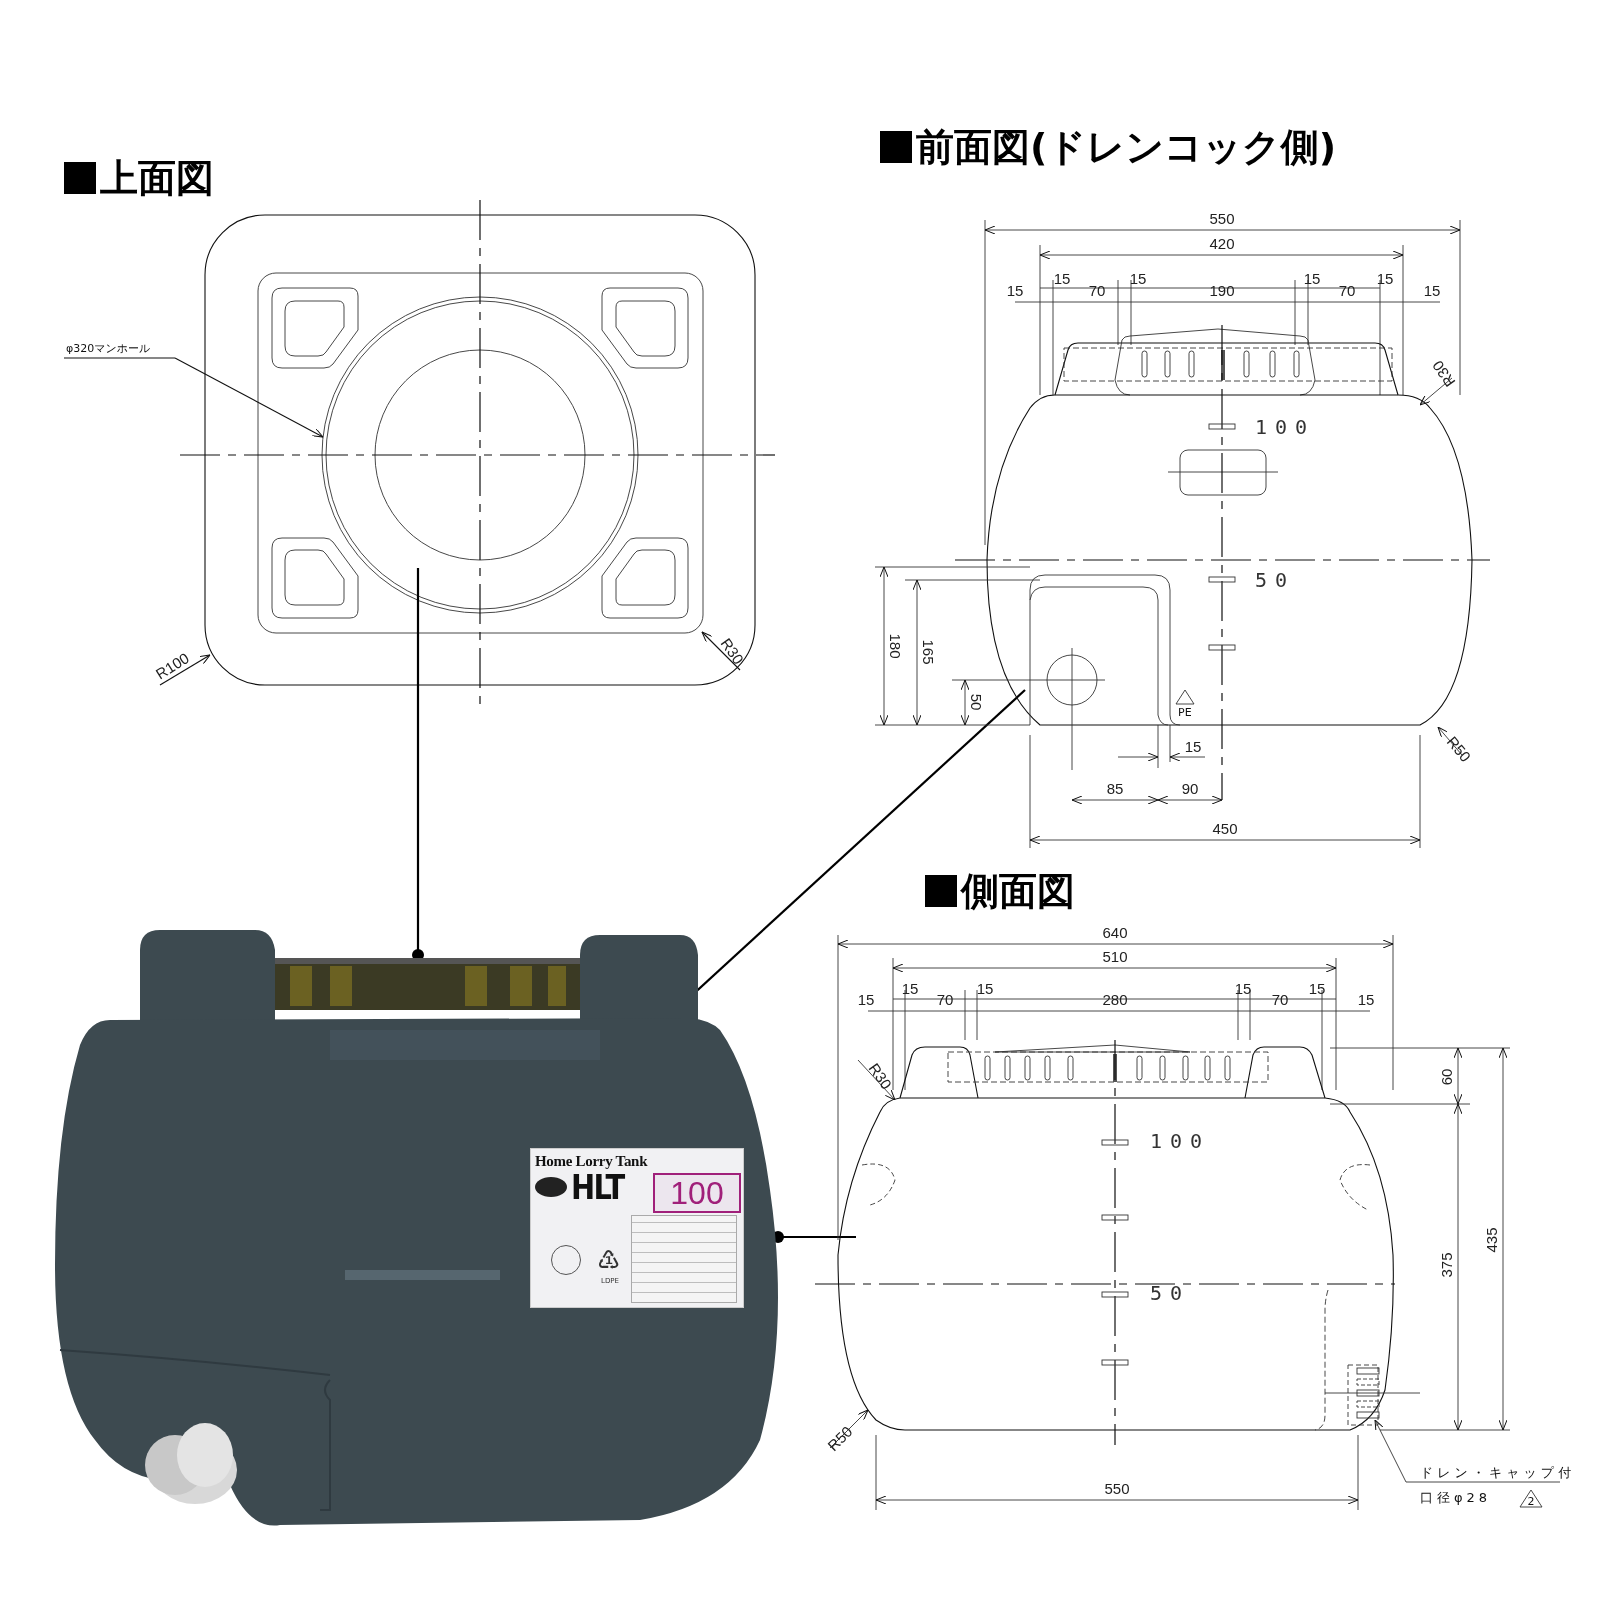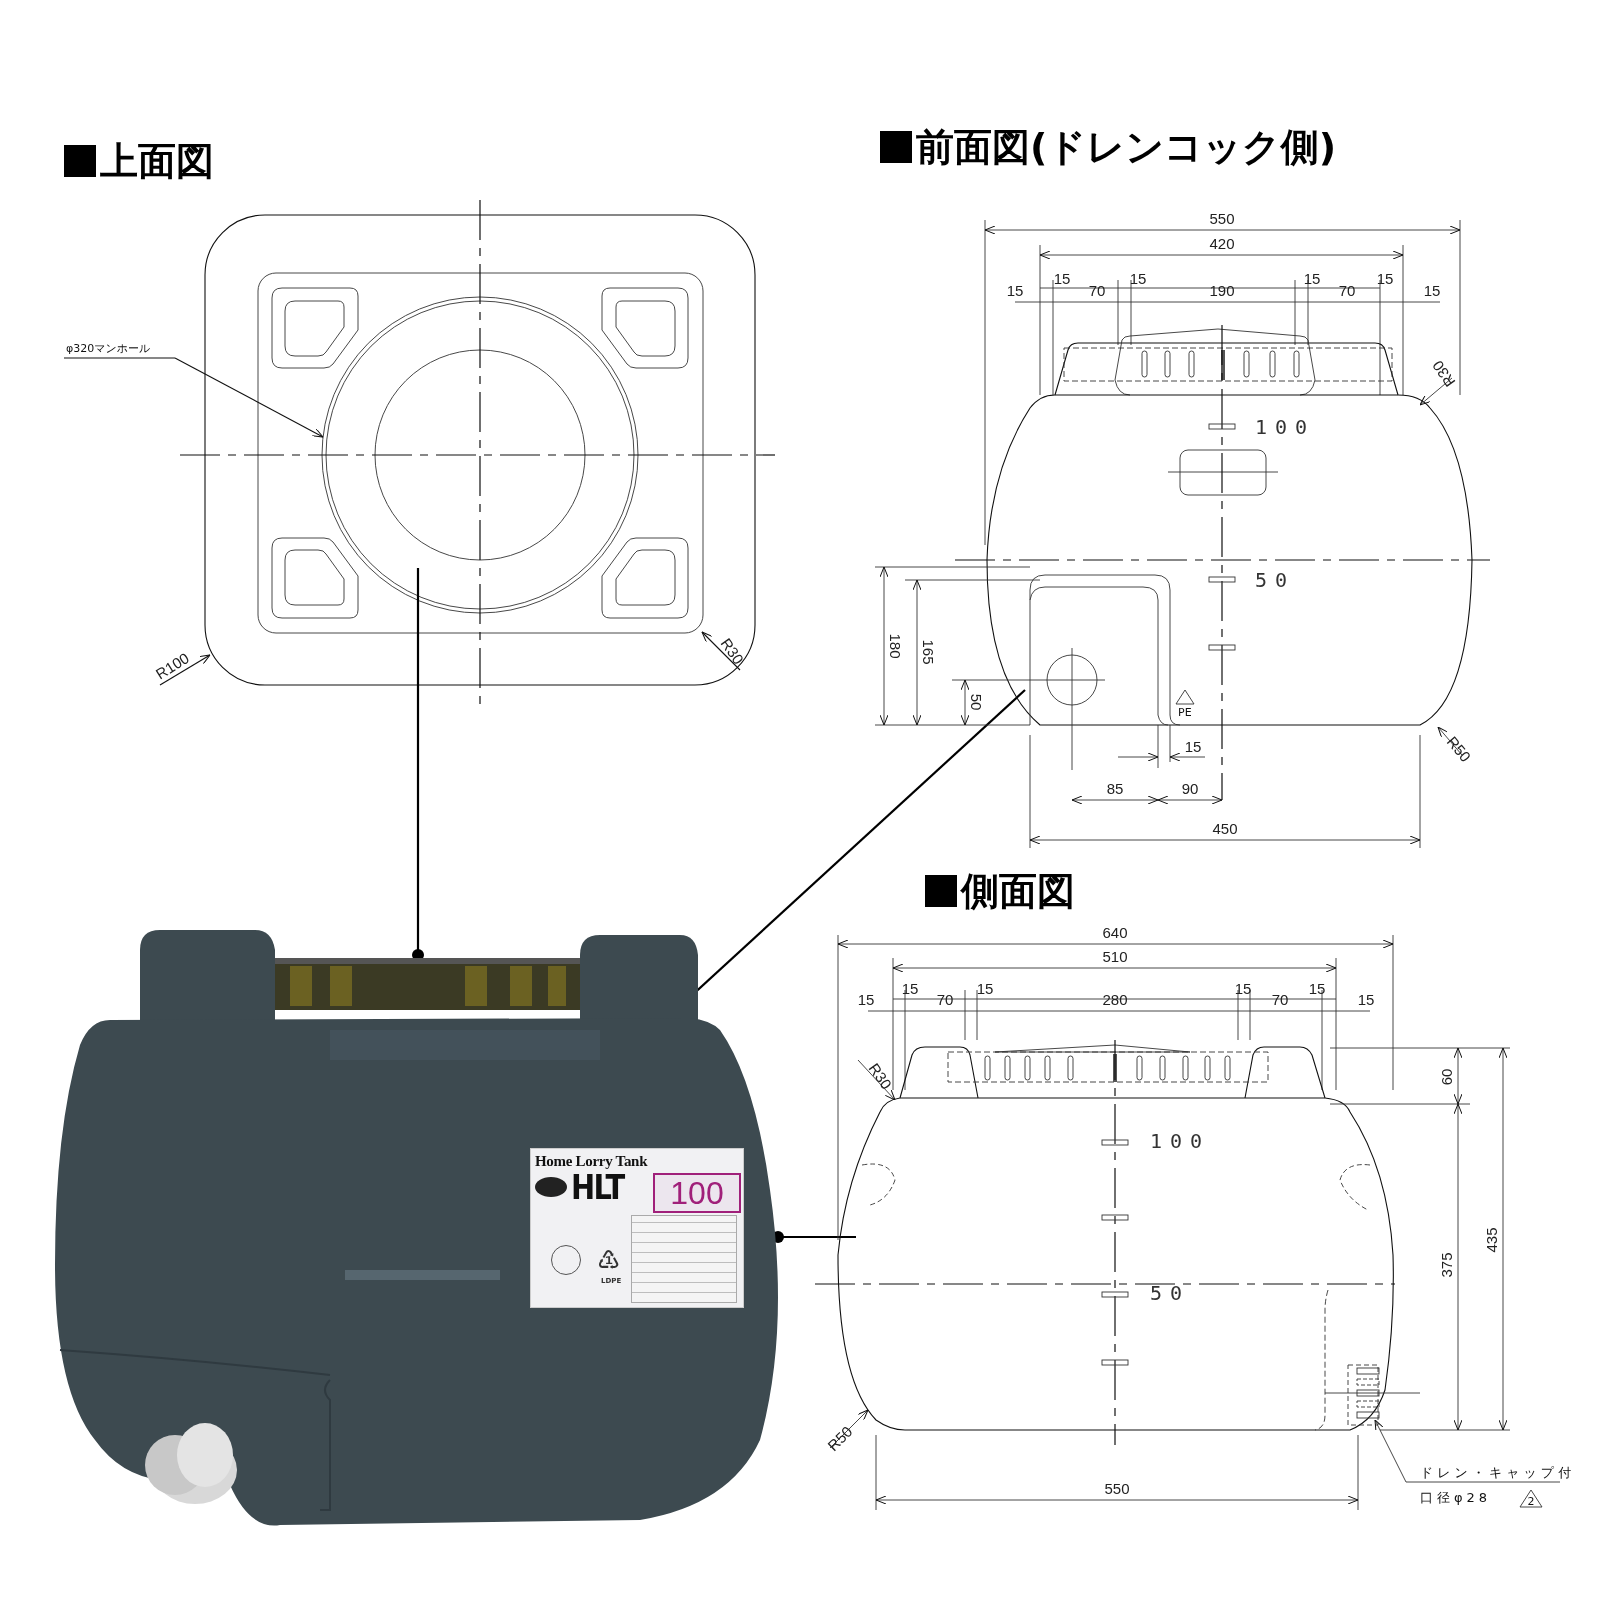--- a/index.html
+++ b/index.html
@@ -15,27 +15,27 @@
   .thin { stroke:#333; stroke-width:0.9; fill:none; }
   .cl { stroke:#111; stroke-width:1.2; fill:none; stroke-dasharray:40 8 8 8; }
   .thick { stroke:#000; stroke-width:2.2; fill:none; }
   .label-sticker { position:absolute; left:530px; top:1148px; width:212px; height:158px; background:#f1f1f3; border:1px solid #ccc; }
   .sticker-head { position:absolute; left:4px; top:4px; font-family:Liberation Serif, serif; font-weight:bold; font-size:15px; color:#111; white-space:nowrap; letter-spacing:-0.3px; }
   .sticker-hlt { position:absolute; left:40px; top:18px; font-family:"DejaVu Sans", sans-serif; font-weight:bold; font-size:34px; color:#111; letter-spacing:-2px; transform:scaleX(0.85); transform-origin:left; }
   .sticker-logo { position:absolute; left:4px; top:28px; width:32px; height:20px; border-radius:50%; background:#222; }
   .sticker-cap { position:absolute; left:122px; top:24px; width:84px; height:36px; border:2px solid #a0207a; background:#ece6ee; font-family:"Liberation Sans", sans-serif; font-size:32px; color:#a0207a; text-align:center; line-height:36px; }
   .sticker-text { position:absolute; left:100px; top:66px; width:104px; height:86px; border:1px solid #aaa; background:repeating-linear-gradient(#f4f4f4 0 6px, #bdbdbd 6px 7px, #f4f4f4 7px 10px); }
   .sticker-recycle { position:absolute; left:66px; top:96px; font-size:26px; color:#333; }
-  .sticker-recycle-lbl { position:absolute; left:70px; top:128px; font-size:7px; font-weight:bold; color:#333; }
+  .sticker-recycle-lbl { position:absolute; left:70px; top:128px; font-size:7px; font-weight:normal; color:#333; }
   .sticker-stamp { position:absolute; left:20px; top:96px; width:28px; height:28px; border:1px solid #555; border-radius:50%; }
 </style>
 </head>
 <body>
 
-<div class="section-title" style="left:64px; top:136px;text-align:right;">
+<div class="section-title" style="left:64px; top:153px;text-align:right;">
   <span class="sq"></span><span>上面図</span>
 </div>
 <div class="section-title" style="left:880px; top:122px;">
   <span class="sq"></span><span>前面図(ドレンコック側)</span>
 </div>
 <div class="section-title" style="left:880px; top:866px;margin-left:45px;">
   <span class="sq"></span><span>側面図</span>
 </div>
 
 <svg width="1600" height="1600" viewBox="0 0 1600 1600">

